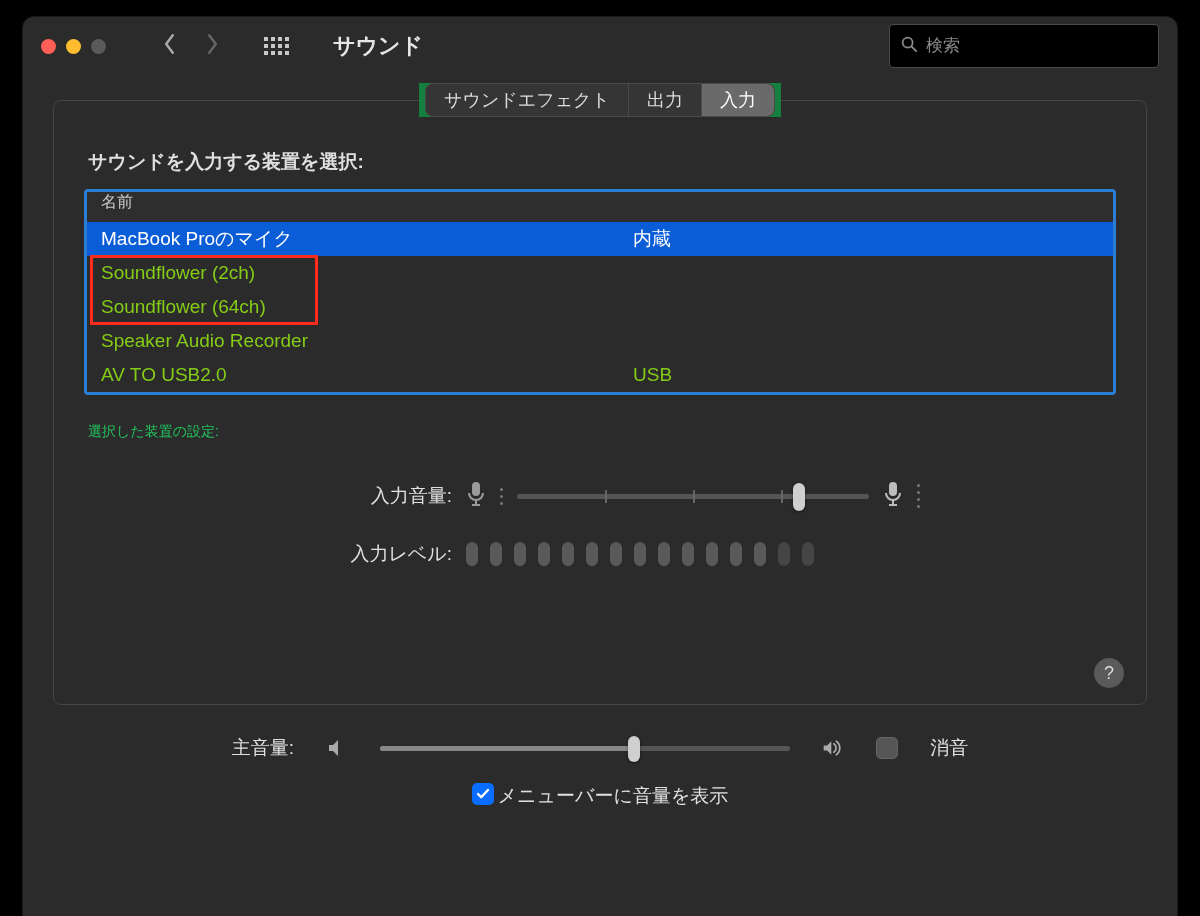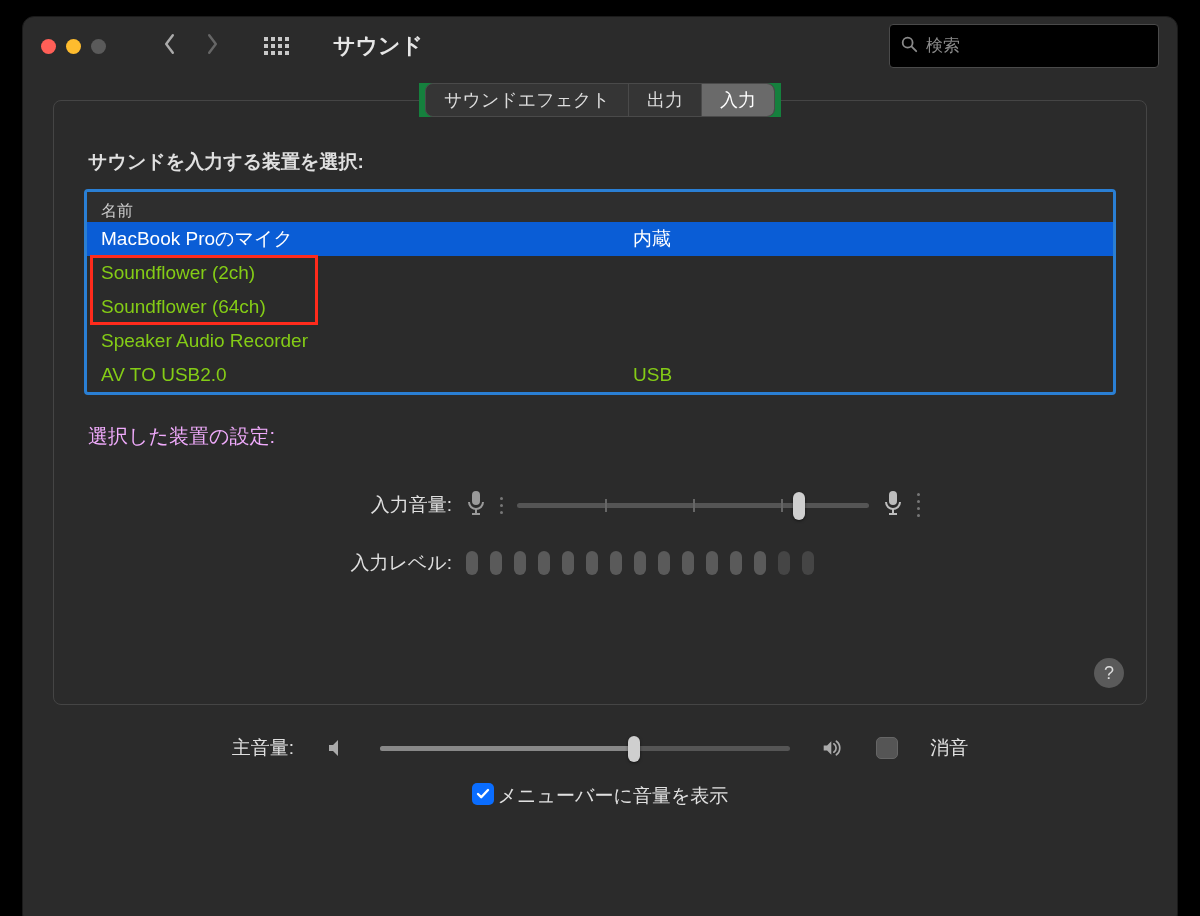--- a/index.html
+++ b/index.html
@@ -24,28 +24,28 @@
 
 .tabs-wrap { display:flex; justify-content:center; position:absolute; top:-18px; left:0; right:0; }
 .tabs { background:#15803d; padding:0 6px; display:flex; }
 .tab-seg { background:#353535; border:1px solid #4a4a4a; border-radius:8px; display:flex; overflow:hidden; height:34px; }
 .tab { padding:0 18px; color:#ddd; font-size:18px; display:flex; align-items:center; border-right:1px solid #4a4a4a; cursor:pointer; }
 .tab:last-child{border-right:none;}
 .tab.active { background:#6a6a6a; color:#fff; }
 
 .section-lbl { color:#e0e0e0; font-size:19px; font-weight:600; margin:48px 0 14px 34px; }
 .table-wrap { margin:0 30px; border:3px solid #2a7fd4; border-radius:4px; overflow:hidden; }
-.thead { display:flex; background:#2e2e2e; height:30px; align-items:flex-end; padding:0 14px; color:#ccc; font-size:16px; }
+.thead { display:flex; background:#2e2e2e; height:30px; align-items:flex-start; padding:0 14px; color:#ccc; font-size:16px; }
 .thead .c1{flex:0 0 520px;} .thead .c2{flex:1; border-left:1px solid #555; padding-left:12px;}
 .row { display:flex; height:34px; align-items:center; padding:0 14px; color:#84cc16; font-size:19px; cursor:pointer; }
 .row .c1{flex:0 0 520px;} .row .c2{flex:1; padding-left:12px;}
 .row.selected { background:#0a5dd6; color:#fff; }
 .hl-box { position:absolute; border:3px solid #ff2b1c; pointer-events:none; }
 
-.settings-lbl { color:#f0abfc; font-size:20px; margin:28px 0 0 34px; }
+.settings-lbl { color:#22c55e; font-size:14px; margin:28px 0 0 34px; }
 
 .ctrl-row { display:flex; align-items:center; margin-top:40px; gap:14px; }
 .ctrl-row .lab { width:398px; text-align:right; color:#e0e0e0; font-size:19px; }
 .mic-off svg, .mic-on svg { width:20px; height:26px; }
 .dots-s { display:flex; flex-direction:column; gap:4px; }
 .dots-s span{width:3px;height:3px;background:#777;border-radius:50%;}
 .slider { position:relative; width:352px; height:5px; background:#555; border-radius:3px; }
 .slider .tick{position:absolute;top:-4px;width:2px;height:13px;background:#666;}
 .slider .knob{position:absolute;top:-11px;width:12px;height:28px;background:#cfcfcf;border-radius:6px;box-shadow:0 1px 3px rgba(0,0,0,.5);}
 

